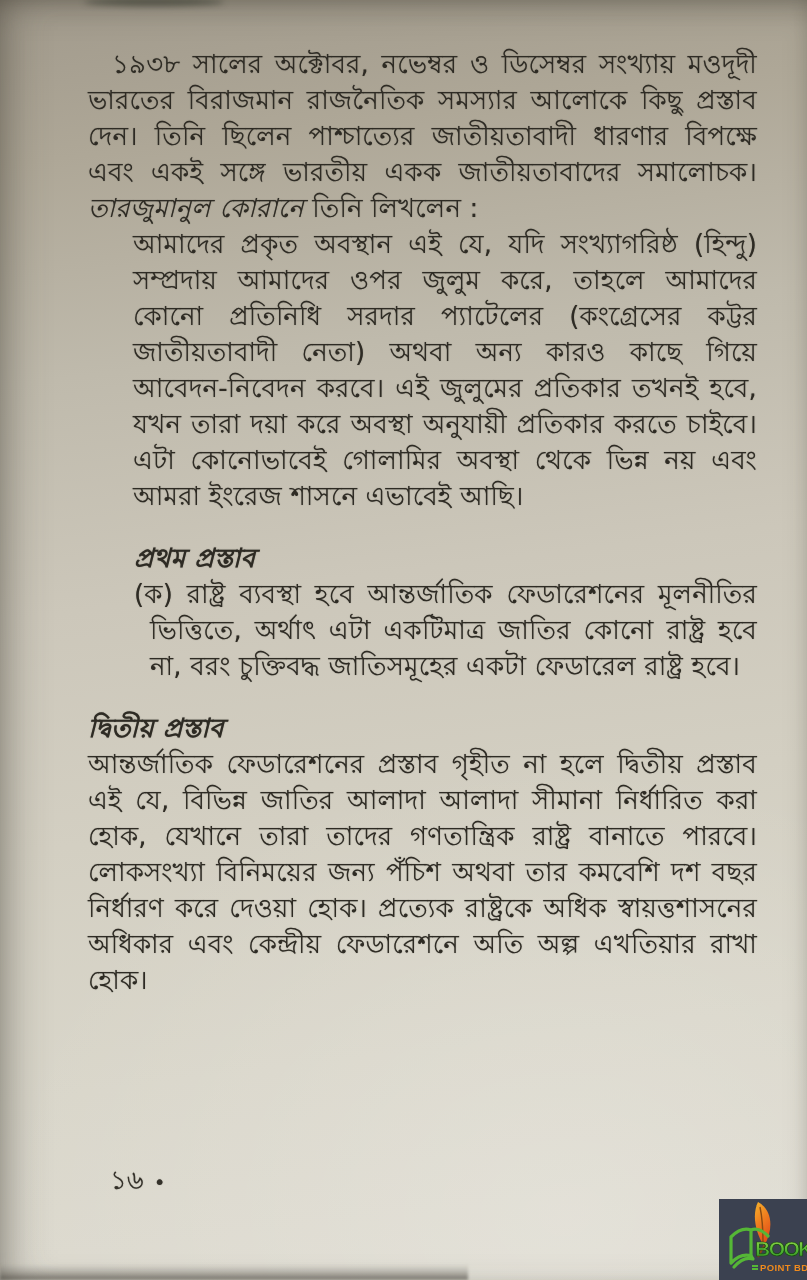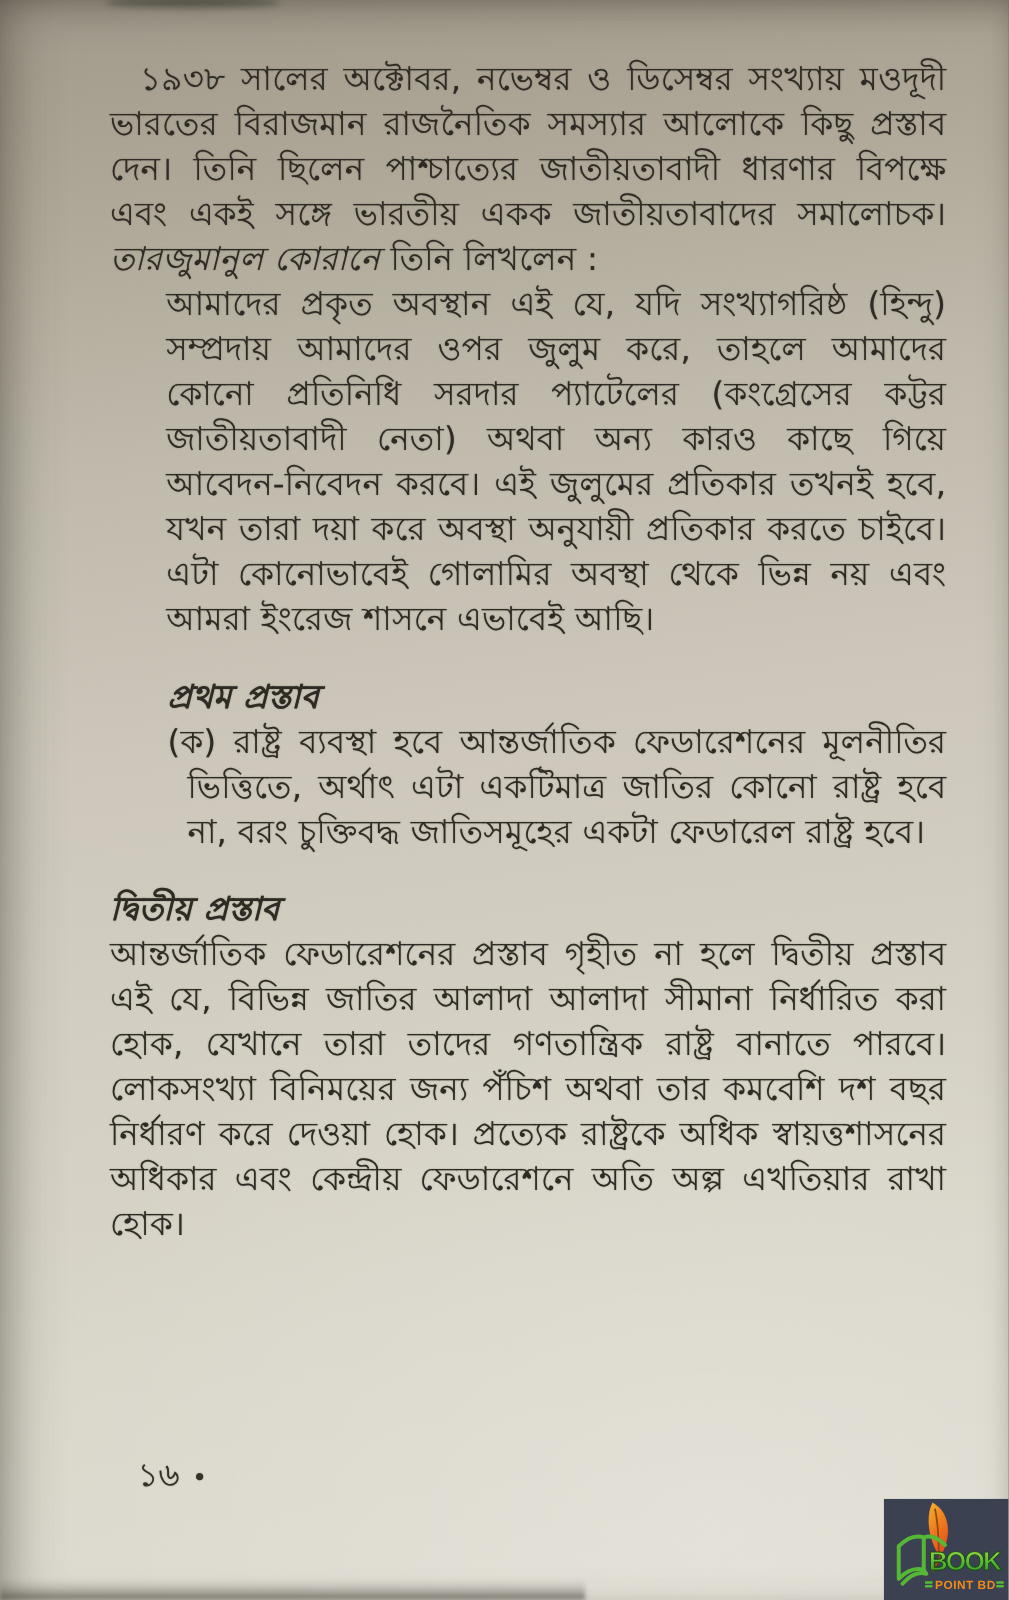--- a/index.html
+++ b/index.html
@@ -41,21 +41,21 @@
   .head{font-weight:bold;font-size:26px;line-height:36px;margin:0;font-style:italic;}
   .item{padding-left:16px;text-indent:-16px;}
   .item .lbl{white-space:nowrap;}
   .footer{
     position:absolute;left:94px;top:1160px;
     font-size:26px;color:#34312a;
     text-shadow:0 0 1px rgba(46,43,36,0.5);
     display:flex;align-items:center;gap:10px;margin-left:16px;
   }
   .footer .dot{font-size:20px;line-height:26px;}
-  .watermark{position:absolute;right:0;bottom:0;width:100px;height:81px;}
+  .watermark{position:absolute;right:0;bottom:0;width:88px;height:81px;}
   .watermark svg{display:block;}
 </style>
 </head>
 <body>
 
 <div class="page">
 
   <div class="smudge"></div>
 
   <div class="content">

